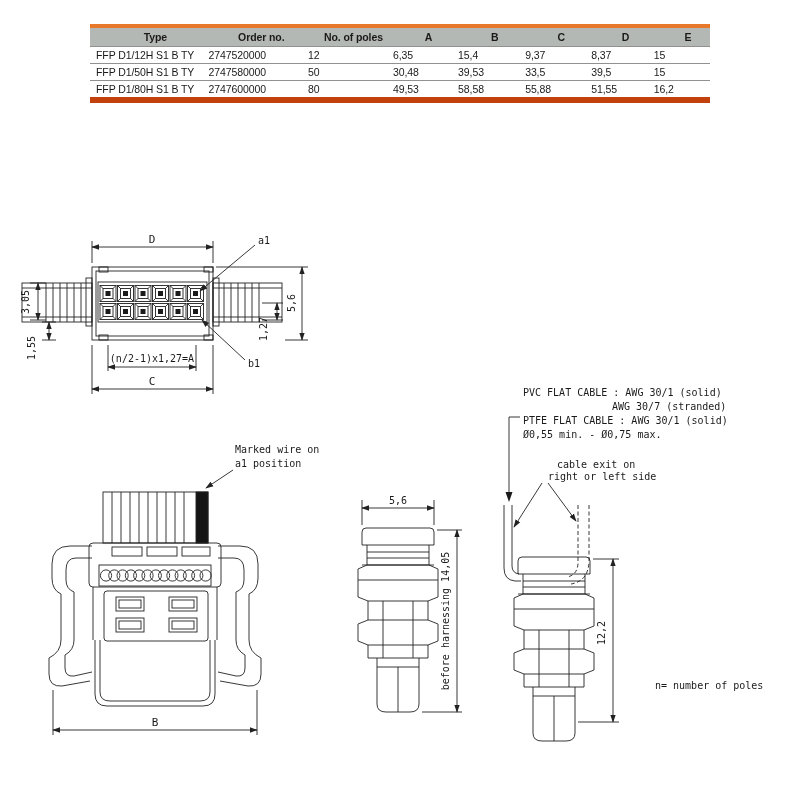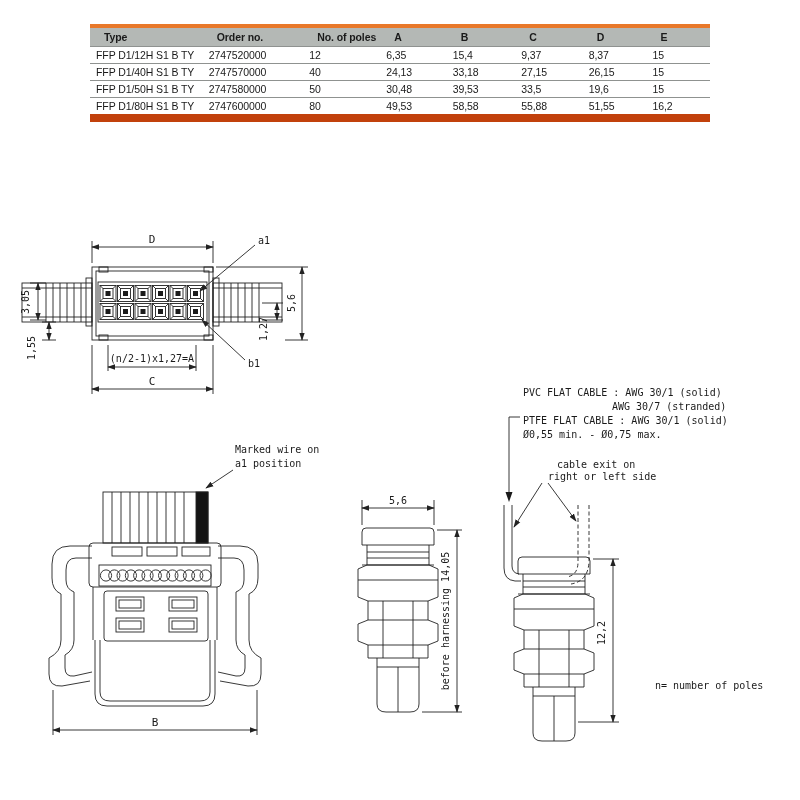--- a/index.html
+++ b/index.html
@@ -4,25 +4,25 @@
 <style>
   * { margin:0; padding:0; box-sizing:border-box; }
   html,body { width:800px; height:800px; background:#ffffff; overflow:hidden;
               font-family:"Liberation Sans", sans-serif; color:#1a1a1a; }
   .page { position:relative; width:800px; height:800px; background:#fff; }
 
   
   .spec-table-wrap { position:absolute; left:90px; top:24px; width:620px; }
   table.spec { width:100%; border-collapse:collapse; font-size:10.5px; letter-spacing:-0.1px; }
   table.spec thead tr { background:#b4b8b5; }
-  table.spec thead th { text-align:left; font-weight:bold; padding:3px 4px 3px 14px;
+  table.spec thead th { text-align:center; font-weight:bold; padding:3px 4px 3px 22px;
                         border-top:4px solid #e8782a; white-space:nowrap; }
   table.spec tbody td { padding:2px 4px 2px 6px; border-top:1px solid #8f9290;
                         white-space:nowrap; background:#fff; }
-  table.spec tbody tr:last-child td { border-bottom:8px solid #c2410c; }
+  table.spec tbody tr:last-child td { border-bottom:6px solid #c2410c; }
 
   
   .drawings { position:absolute; left:0; top:200px; width:800px; height:600px; }
   svg { display:block; }
   .ln   { stroke:#222; stroke-width:0.9; fill:none; }
   .fill { fill:#1a1a1a; stroke:none; }
   .dash { stroke:#222; stroke-width:0.9; fill:none; stroke-dasharray:4 2.5; }
   text.t  { font-family:"DejaVu Sans Mono", monospace; font-size:10px; fill:#1a1a1a; stroke:none; }
   text.tb { font-family:"DejaVu Sans Mono", monospace; font-size:11px; fill:#1a1a1a; stroke:none; }
 </style>
@@ -60,37 +60,27 @@
             <td>FFP D1/12H S1 B TY</td>
             <td>2747520000</td>
             <td>12</td>
             <td>6,35</td>
             <td>15,4</td>
             <td>9,37</td>
             <td>8,37</td>
             <td>15</td>
           </tr>
           <tr>
-            <td>FFP D1/40H S1 B TY</td>
-            <td>2747570000</td>
-            <td>40</td>
-            <td>24,13</td>
-            <td>33,18</td>
-            <td>27,15</td>
-            <td>26,15</td>
-            <td>15</td>
-          </tr>
-          <tr>
             <td>FFP D1/50H S1 B TY</td>
             <td>2747580000</td>
             <td>50</td>
             <td>30,48</td>
             <td>39,53</td>
             <td>33,5</td>
-            <td>19,6</td>
+            <td>39,5</td>
             <td>15</td>
           </tr>
           <tr>
             <td>FFP D1/80H S1 B TY</td>
             <td>2747600000</td>
             <td>80</td>
             <td>49,53</td>
             <td>58,58</td>
             <td>55,88</td>
             <td>51,55</td>

